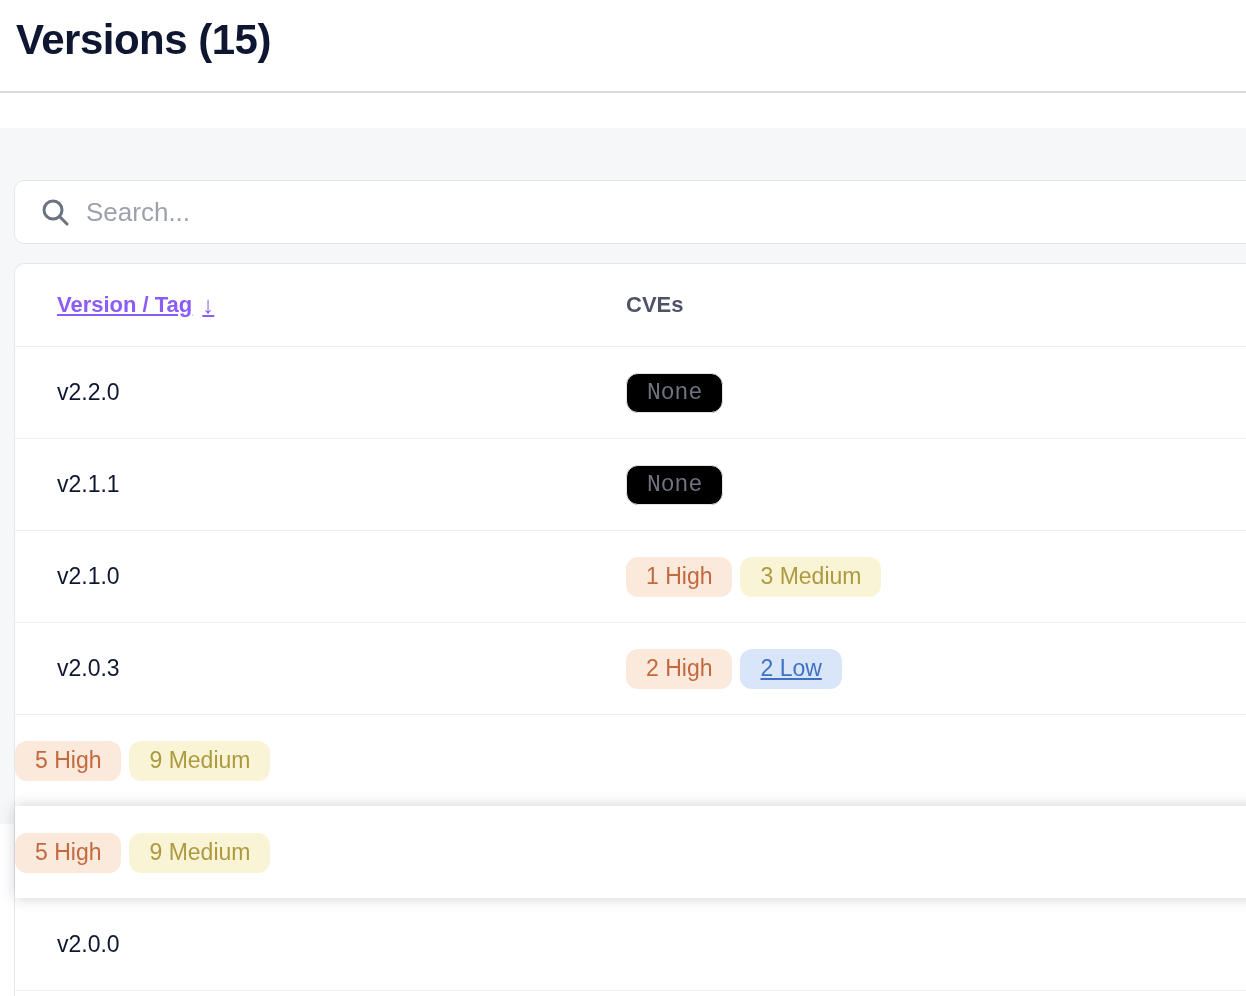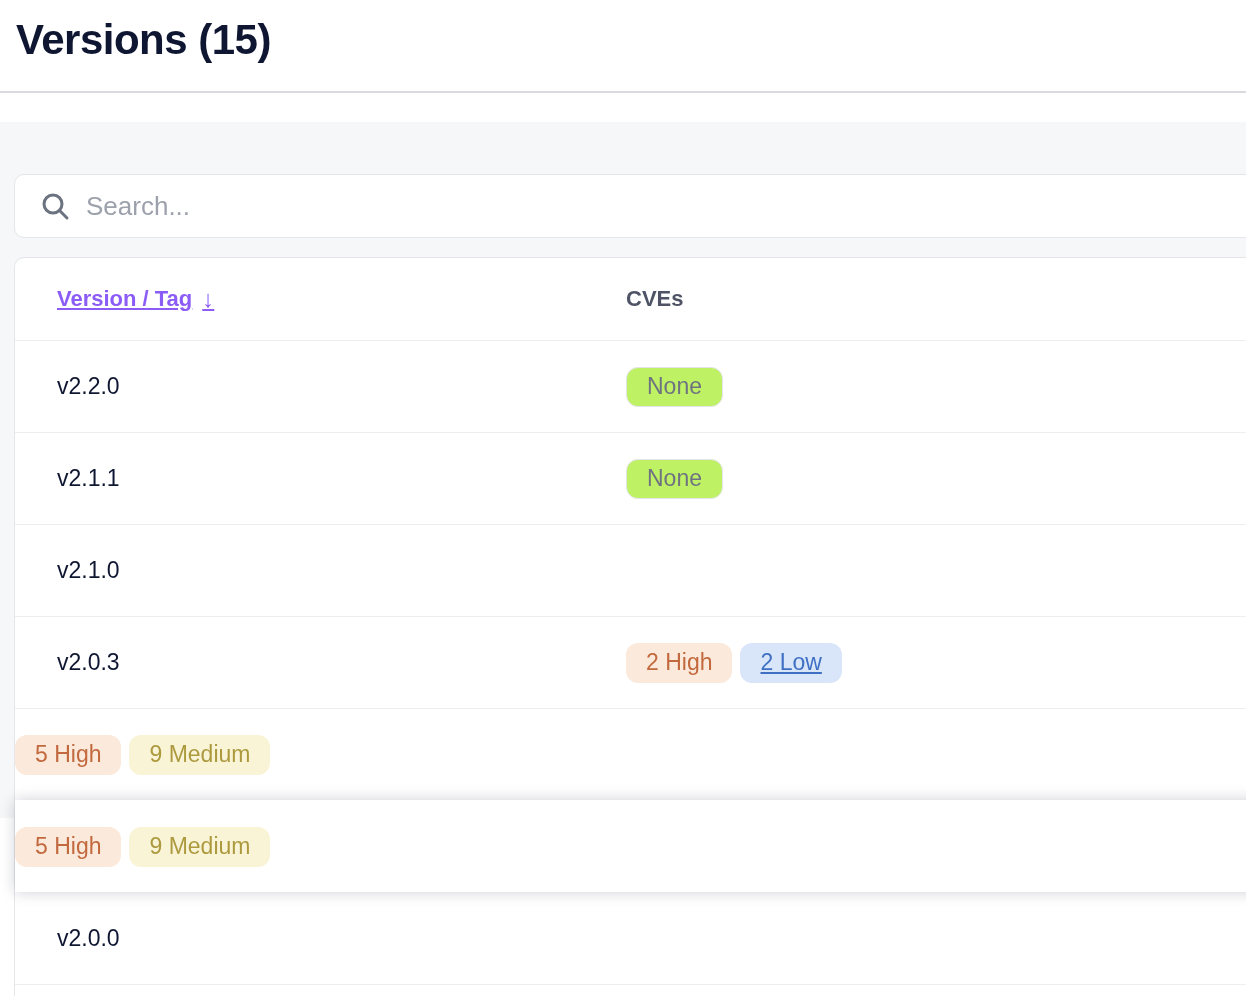--- a/index.html
+++ b/index.html
@@ -17,21 +17,21 @@
     border-bottom:2px solid var(--divider, #d9dade);
   }
   .page-title {
     position:absolute; left:16px; top:16px;
     font-size:42px; font-weight:700; letter-spacing:-0.5px;
     color:var(--title-navy, #0f1631);
   }
 
   
   .content {
-    position:absolute; top:122px; left:0; width:100%; height:696px;
+    position:absolute; top:128px; left:0; width:100%; height:696px;
     background:var(--page-bg, #f6f7f8);
   }
 
   
   .search-box {
     position:absolute; left:14px; top:52px;
     width:1260px; height:64px;
     background:#ffffff;
     border:1px solid var(--card-border, #e5e6ea);
     border-radius:10px;
@@ -88,21 +88,21 @@
   .cell-cves { display:flex; align-items:center; gap:8px; }
 
   
   .badge {
     display:inline-flex; align-items:center;
     height:40px; padding:0 20px;
     border-radius:12px;
     font-size:23px; font-weight:500;
     white-space:nowrap; cursor:default;
   }
-  .badge-none   { background:#bef264; border:1px solid var(--none-border,#e3e4e9); color:var(--none-text,#6f7380); }
+  .badge-none   { background:#000000; border:1px solid var(--none-border,#e3e4e9); color:var(--none-text,#6f7380);font-family:Liberation Mono, monospace; }
   .badge-high   { background:var(--high-bg,#fbe9dc);   color:var(--high-text,#c2693e); }
   .badge-medium { background:var(--medium-bg,#faf4d7); color:var(--medium-text,#ad9a3f); }
   .badge-low    { background:var(--low-bg,#d9e6f9);    color:var(--low-text,#3f70c4);text-decoration:underline; }
 </style>
 </head>
 <body>
 
 <div class="page-header">
   <div class="page-title">Versions (15)</div>
 </div>
@@ -133,20 +133,24 @@
           </div>
         </div>
         <div class="trow">
           <div class="cell-version">v2.1.1</div>
           <div class="cell-cves">
             <span class="badge badge-none">None</span>
           </div>
         </div>
         <div class="trow">
           <div class="cell-version">v2.1.0</div>
+          <div class="cell-cves">
+            <span class="badge badge-high">1 High</span>
+            <span class="badge badge-medium">3 Medium</span>
+          </div>
         </div>
         <div class="trow">
           <div class="cell-version">v2.0.3</div>
           <div class="cell-cves">
             <span class="badge badge-high">2 High</span>
             <span class="badge badge-low">2 Low</span>
           </div>
         </div>
         <div class="trow">
           <div class="cell-cves">

